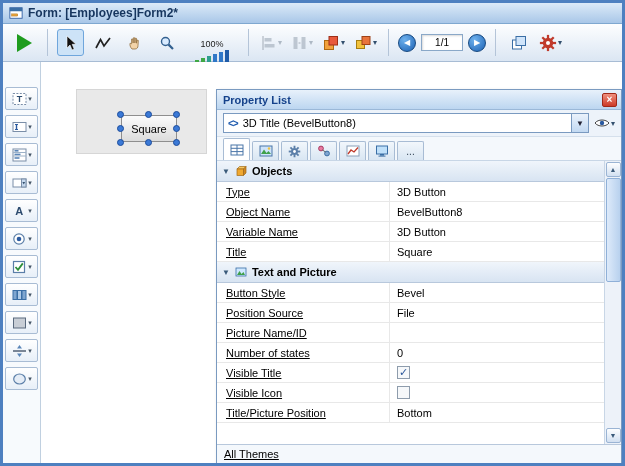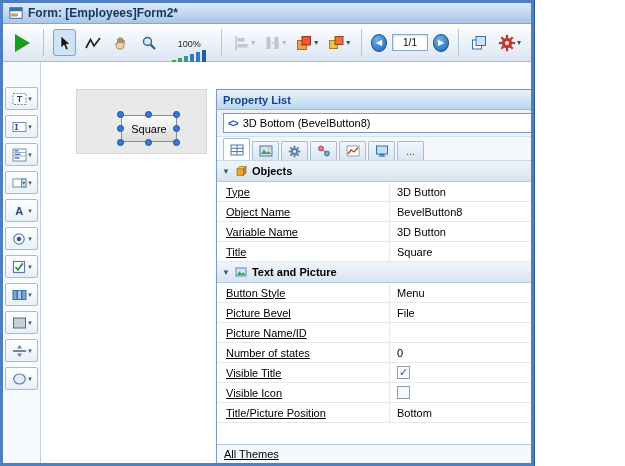--- a/index.html
+++ b/index.html
@@ -1,19 +1,19 @@
 <!DOCTYPE html>
 <html><head>
 <meta charset="utf-8">
 <style>
   * { margin:0; padding:0; box-sizing:border-box; }
   html,body { width:625px; height:466px; }
   body { font-family:"Liberation Sans","DejaVu Sans",sans-serif; font-size:11px; background:#fff; overflow:hidden; }
 
-  .window { width:534px; height:466px; border:3px solid #4E80C0; outline:1px solid #2C5A94; background:#6d28d9; display:flex; flex-direction:column; }
+  .window { width:625px; height:466px; border:3px solid #4E80C0; outline:1px solid #2C5A94; background:#6d28d9; display:flex; flex-direction:column; }
 
   
   .titlebar { height:21px; flex:0 0 21px; background:linear-gradient(#DCEAF8,#A9C7E8); border-bottom:1px solid #7FA8D0; display:flex; align-items:center; gap:5px; padding:0 6px; }
   .title-text { font-size:12px; font-weight:bold; color:#16355E; }
 
   
   .toolbar { height:38px; flex:0 0 38px; background:linear-gradient(#FDFEFF,#DBE6F3); border-bottom:1px solid #A8BCD4; display:flex; align-items:center; padding:0 8px; gap:5px; }
   .tb-sep { width:1px; height:27px; background:#B4C4D8; margin:0 4px; }
   .tb-btn { width:27px; height:27px; display:flex; align-items:center; justify-content:center; border-radius:3px; }
   .tb-btn.selected { background:#CDE3F7; border:1px solid #6FA6DC; }
@@ -342,21 +342,21 @@
 
       <div class="palette">
         <div class="pl-titlebar">
           <span class="pl-title">Property List</span>
           <span class="pl-close">×</span>
         </div>
 
         <div class="pl-combo-row">
           <div class="combo">
             <span class="combo-kind">&lt;&gt;</span>
-            <span class="combo-text">3D Bottom (BevelButton8)</span>
+            <span class="combo-text">3D Title (BevelButton8)</span>
             <span class="combo-arrow-btn">▼</span>
           </div>
           <div class="eye-btn">
             <span>
                 <svg width="16" height="12" viewBox="0 0 16 12">
                   <path d="M1 6 C4 2 12 2 15 6 C12 10 4 10 1 6 Z" fill="#fff" stroke="#333" stroke-width="0.9"></path>
                   <circle cx="8" cy="6" r="2.2" fill="#2B5AA0"></circle>
                 </svg>
               </span>
             <span class="arr" style="font-size:8px;color:#33506E;">▾</span>
@@ -470,24 +470,24 @@
                   <svg width="12" height="12" viewBox="0 0 12 12">
                     <rect x="1" y="2" width="10" height="8" fill="#CFE8FF" stroke="#3A6EA5" stroke-width="0.8"></rect>
                     <path d="M2 9 L4.5 5 L6.5 8 L8.5 6 L10 9 Z" fill="#3FA04A"></path>
                   </svg>
                 </span>
               <span>Text and Picture</span>
             </div>
 
             <div class="pl-row">
               <div class="pl-name">Button Style</div>
-              <div class="pl-value">Menu</div>
-            </div>
-            <div class="pl-row">
-              <div class="pl-name">Picture Bevel</div>
+              <div class="pl-value">Bevel</div>
+            </div>
+            <div class="pl-row">
+              <div class="pl-name">Position Source</div>
               <div class="pl-value">File</div>
             </div>
             <div class="pl-row">
               <div class="pl-name">Picture Name/ID</div>
               <div class="pl-value"></div>
             </div>
             <div class="pl-row">
               <div class="pl-name">Number of states</div>
               <div class="pl-value">0</div>
             </div>

